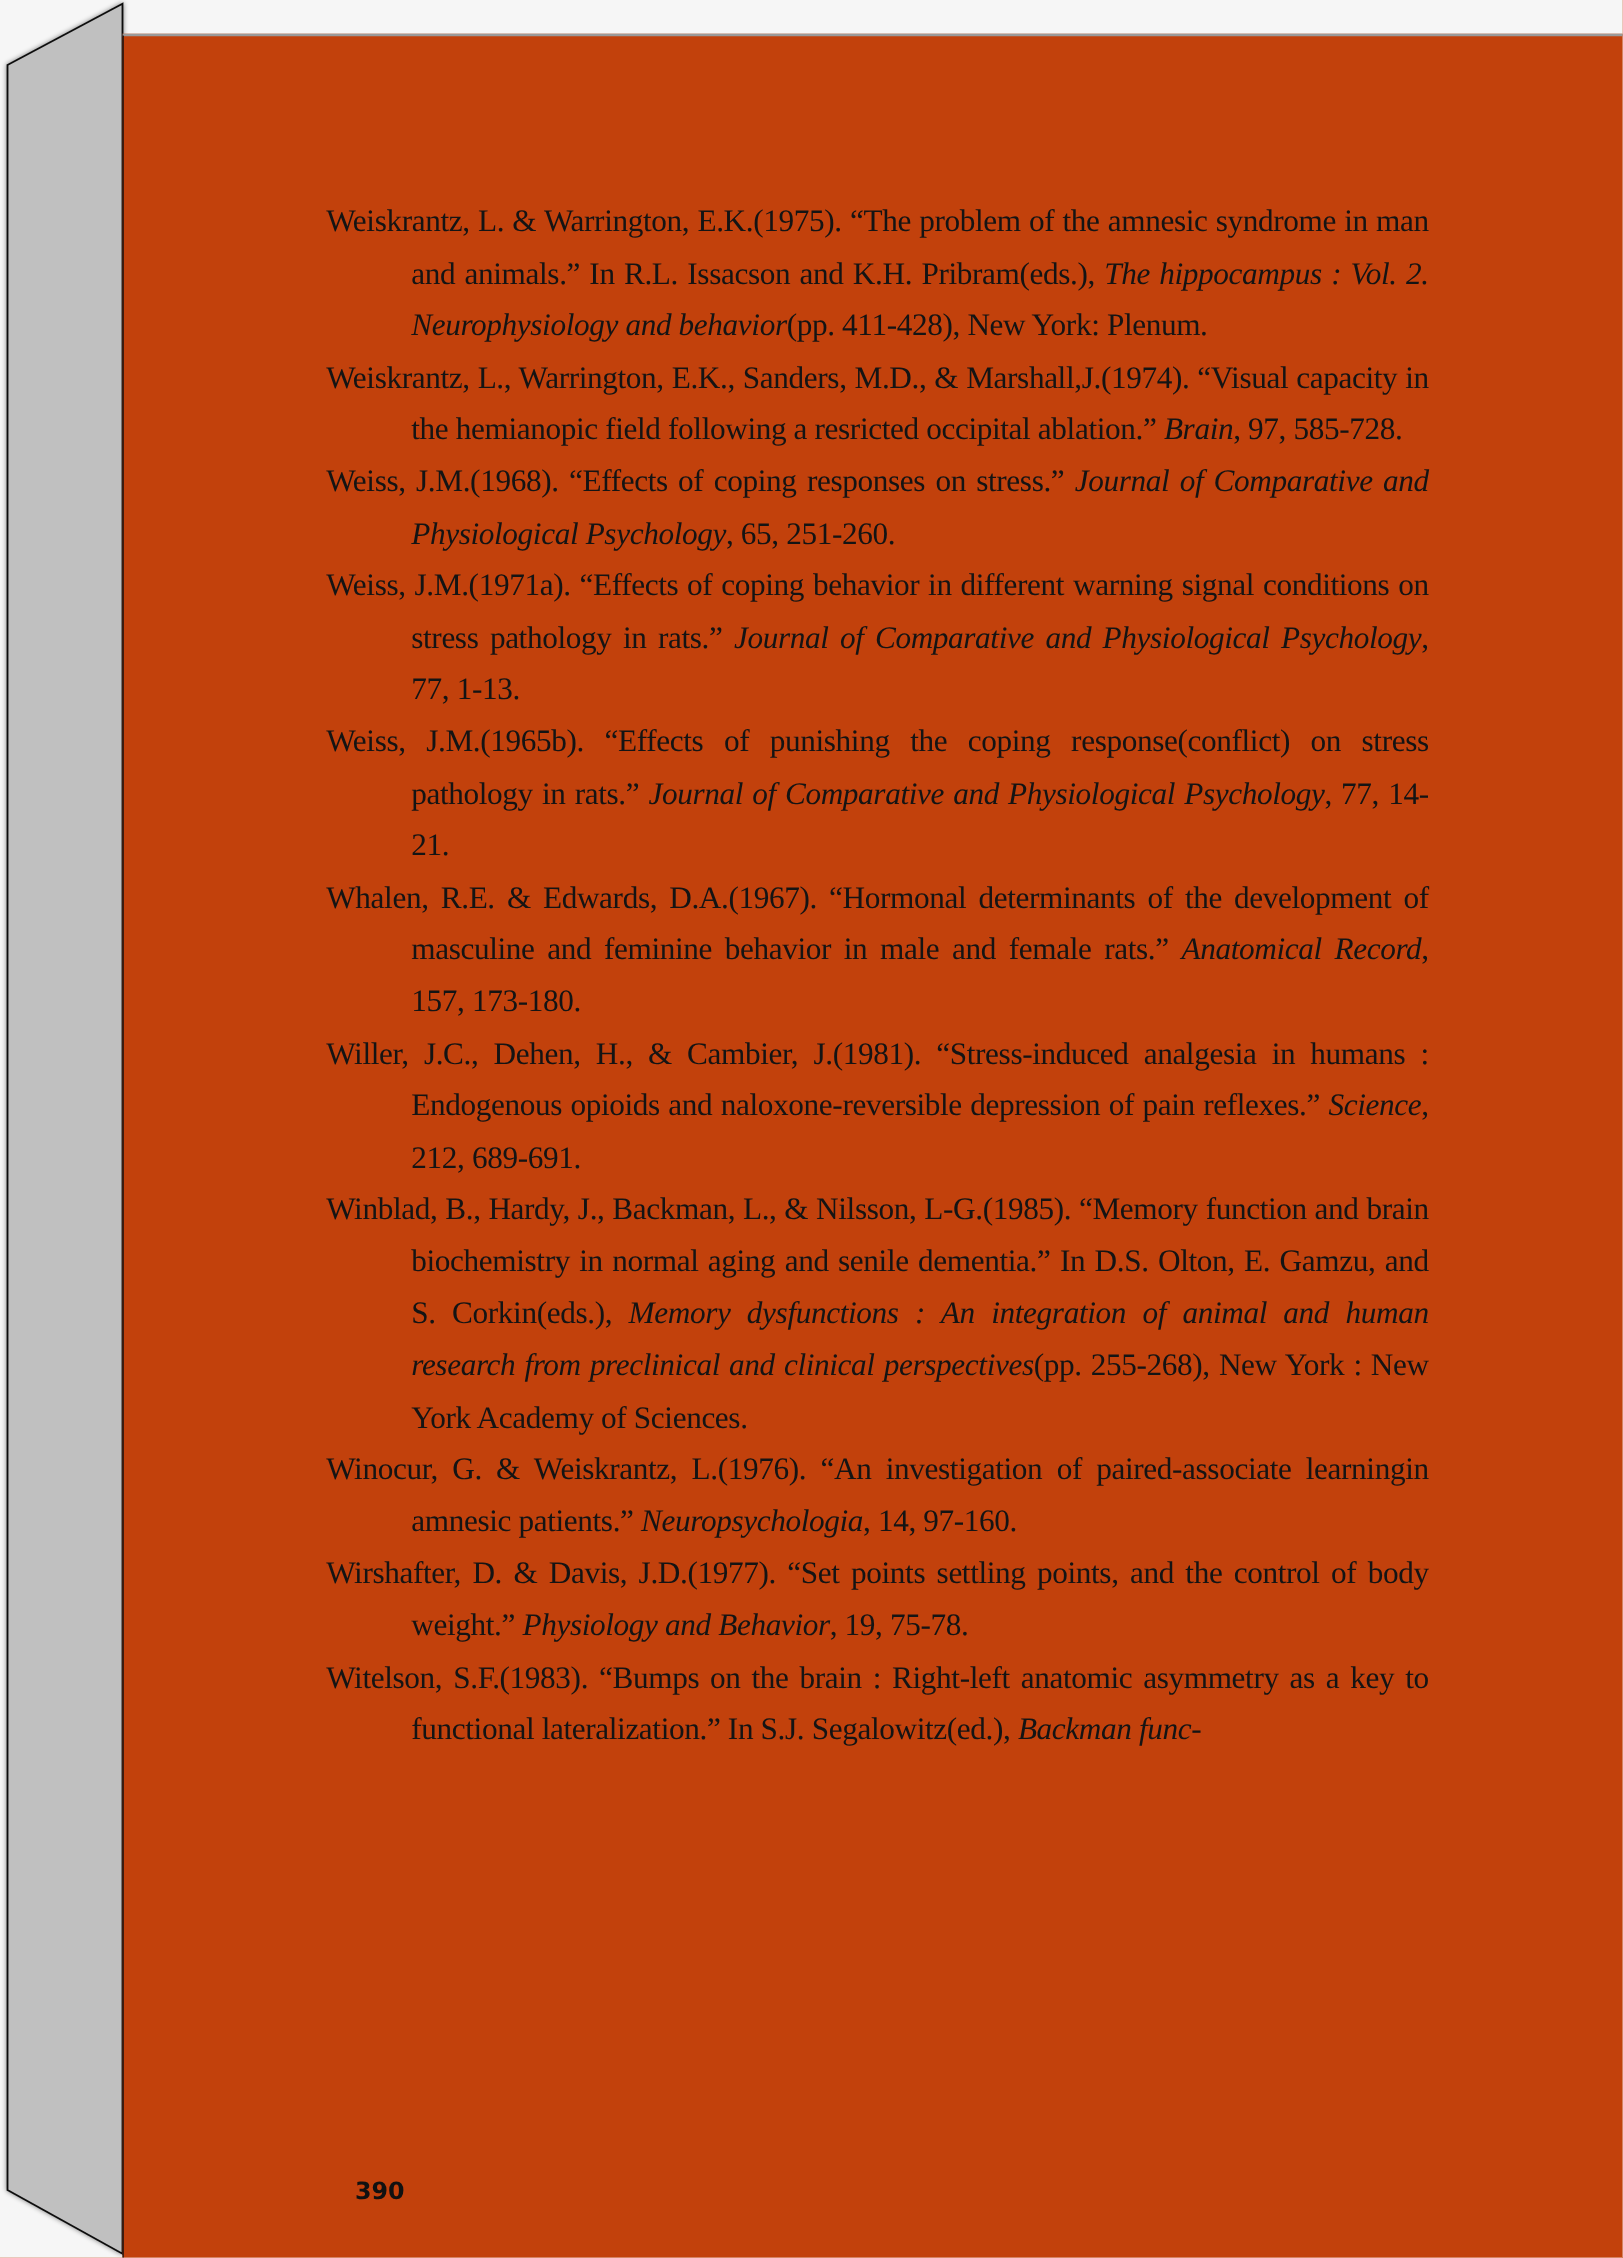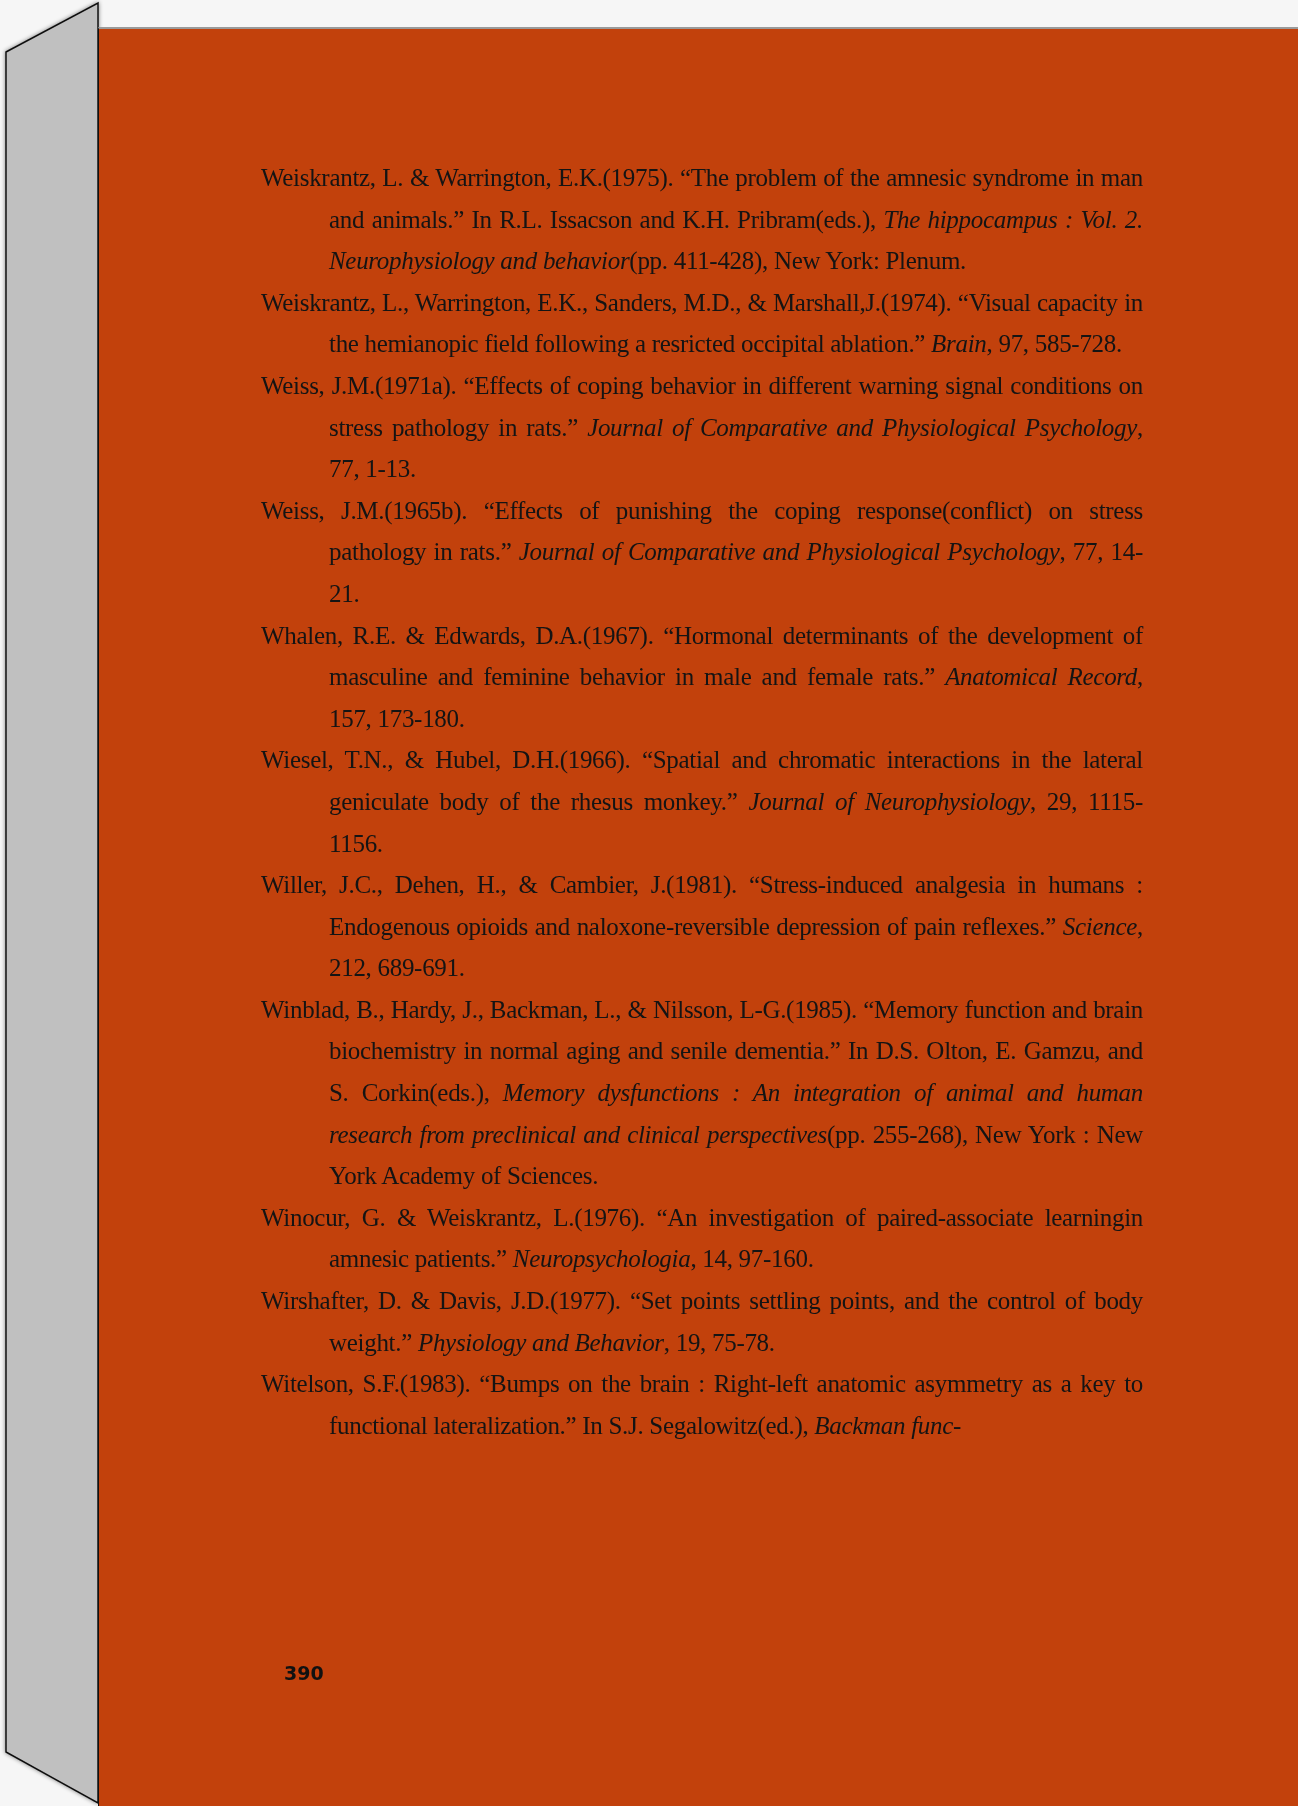--- a/index.html
+++ b/index.html
@@ -54,21 +54,21 @@
       padding-left: 68px;
       text-indent: -68px;
       text-align: justify;
       font-stretch: condensed;
     }
     .ref-entry .ital { font-style: italic; }
 
     .page-number {
       position: absolute;
       left: 185px;
-      top: 1633px;
+      top: 1713px;
       font-family: "DejaVu Sans", sans-serif;
       font-weight: bold;
       font-size: 19px;
       color: #111;
     }
   </style>
 </head>
 <body>
 
 <svg class="book-spine" viewBox="0 0 110 1806" width="110" height="1806">
@@ -85,24 +85,24 @@
         </feMerge>
     </filter>
   </defs>
   <polygon points="6,52 98,3 98,1803 6,1752" fill="#c0c0c0" stroke="#111" stroke-width="1.5" filter="url(#spineShadow)"></polygon>
 </svg>
 
 <div class="page">
   <div class="references" id="ref-list">
       <p class="ref-entry"><span>Weiskrantz, L. &amp; Warrington, E.K.(1975). “The problem of the amnesic syndrome in man and animals.” In R.L. Issacson and K.H. Pribram(eds.), </span><span class="ital">The hippocampus : Vol. 2. Neurophysiology and behavior</span><span>(pp. 411-428), New York: Plenum.</span></p>
       <p class="ref-entry"><span>Weiskrantz, L., Warrington, E.K., Sanders, M.D., &amp; Marshall,J.(1974). “Visual capacity in the hemianopic field following a resricted occipital ablation.” </span><span class="ital">Brain</span><span>, 97, 585-728.</span></p>
+      <p class="ref-entry"><span>Weiss, J.M.(1968). “Effects of coping responses on stress.” </span><span class="ital">Journal of Comparative and Physiological Psychology</span><span>, 65, 251-260.</span></p>
       <p class="ref-entry"><span>Weiss, J.M.(1971a). “Effects of coping behavior in different warning signal conditions on stress pathology in rats.” </span><span class="ital">Journal of Comparative and Physiological Psychology</span><span>, 77, 1-13.</span></p>
       <p class="ref-entry"><span>Weiss, J.M.(1965b). “Effects of punishing the coping response(conflict) on stress pathology in rats.” </span><span class="ital">Journal of Comparative and Physiological Psychology</span><span>, 77, 14-21.</span></p>
       <p class="ref-entry"><span>Whalen, R.E. &amp; Edwards, D.A.(1967). “Hormonal determinants of the development of masculine and feminine behavior in male and female rats.” </span><span class="ital">Anatomical Record</span><span>, 157, 173-180.</span></p>
-      <p class="ref-entry"><span>Wiesel, T.N., &amp; Hubel, D.H.(1966). “Spatial and chromatic interactions in the lateral geniculate body of the rhesus monkey.” </span><span class="ital">Journal of Neurophysiology</span><span>, 29, 1115-1156.</span></p>
       <p class="ref-entry"><span>Willer, J.C., Dehen, H., &amp; Cambier, J.(1981). “Stress-induced analgesia in humans : Endogenous opioids and naloxone-reversible depression of pain reflexes.” </span><span class="ital">Science</span><span>, 212, 689-691.</span></p>
       <p class="ref-entry"><span>Winblad, B., Hardy, J., Backman, L., &amp; Nilsson, L-G.(1985). “Memory function and brain biochemistry in normal aging and senile dementia.” In D.S. Olton, E. Gamzu, and S. Corkin(eds.), </span><span class="ital">Memory dysfunctions : An integration of animal and human research from preclinical and clinical perspectives</span><span>(pp. 255-268), New York : New York Academy of Sciences.</span></p>
       <p class="ref-entry"><span>Winocur, G. &amp; Weiskrantz, L.(1976). “An investigation of paired-associate learningin amnesic patients.” </span><span class="ital">Neuropsychologia</span><span>, 14, 97-160.</span></p>
       <p class="ref-entry"><span>Wirshafter, D. &amp; Davis, J.D.(1977). “Set points settling points, and the control of body weight.” </span><span class="ital">Physiology and Behavior</span><span>, 19, 75-78.</span></p>
       <p class="ref-entry"><span>Witelson, S.F.(1983). “Bumps on the brain : Right-left anatomic asymmetry as a key to functional lateralization.” In S.J. Segalowitz(ed.), </span><span class="ital">Backman func-</span></p>
     </div>
   <div class="page-number">390</div>
   <div class="page-edge-shadow"></div>
 </div>
 

